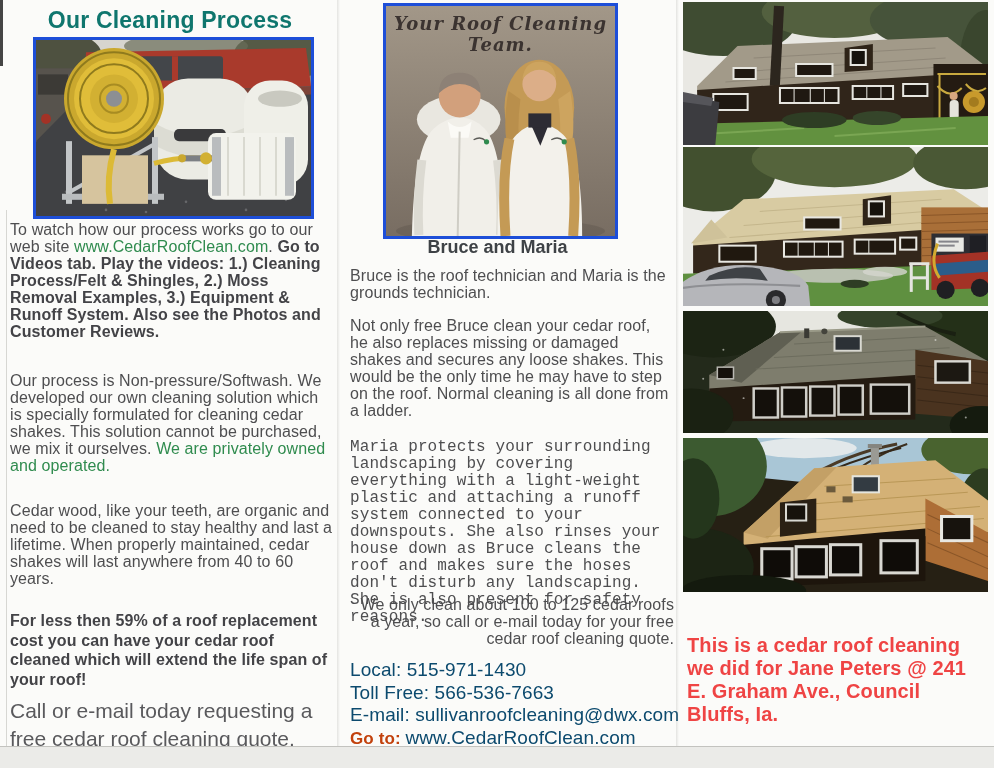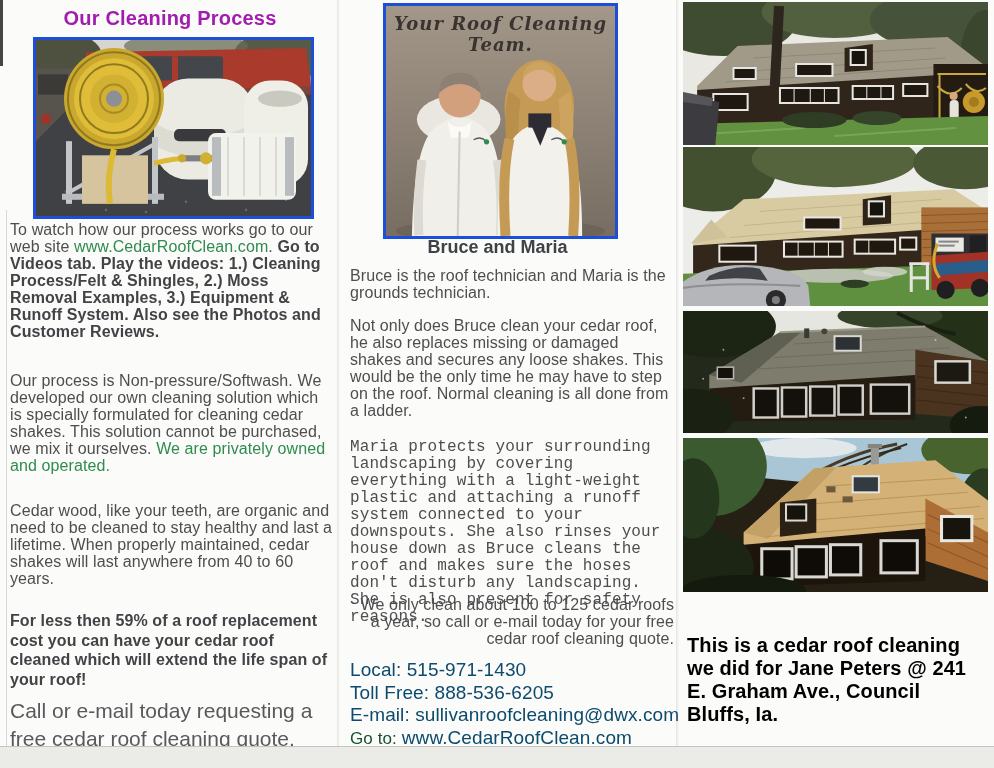--- a/index.html
+++ b/index.html
@@ -2,34 +2,34 @@
 <html><head>
 <meta charset="utf-8">
 <style>
   html,body{margin:0;padding:0;background:#d8d8d4;}
   .page{position:relative;width:994px;height:768px;background:#fbfbf9;overflow:hidden;
         font-family:"Liberation Sans",sans-serif;-webkit-font-smoothing:antialiased;}
   .abs{position:absolute;}
   .body-text{color:#4e4e50;font-size:16px;line-height:17px;letter-spacing:0.1px;}
   .bold-seg{font-weight:bold;color:#434347;}
   .green-seg{color:#2f8b4e;}
-  .panel-title{font-weight:bold;font-size:20px;color:#a21caf;text-align:center;letter-spacing:0.2px;}
+  .panel-title{font-weight:bold;font-size:23px;color:#0f766e;text-align:center;letter-spacing:0.2px;}
   .cta-text{color:#59595c;font-size:21px;line-height:27.5px;}
   .photo{position:absolute;overflow:hidden;border:3px solid #1d4ed8;background:#888;}
   .photo svg{display:block;width:100%;height:100%;}
   .photo-borderless{border:none;}
   .script-overlay{position:absolute;left:0;right:0;top:7px;text-align:center;
         font-family:"DejaVu Serif",serif;font-style:italic;font-weight:bold;
         font-size:18px;color:#3b3330;letter-spacing:1px;}
   .team-caption{font-weight:bold;font-size:18px;color:#3e4246;text-align:center;}
   .contact-block{font-size:19px;line-height:22.5px;letter-spacing:0.1px;}
   .contact-line{white-space:nowrap;}
   .contact-green{color:#0c4a6e;margin-top:18px;}
-  .contact-dark{color:#14532d;font-weight:normal;}
-  .right-caption{font-weight:bold;font-size:20px;line-height:23px;color:#000000;letter-spacing:0.1px;}
+  .contact-dark{color:#c2410c;font-weight:bold;}
+  .right-caption{font-weight:bold;font-size:20px;line-height:23px;color:#ef4444;letter-spacing:0.1px;}
   .bottom-strip{position:absolute;left:0;top:746px;width:994px;height:22px;
         background:#ebebe8;border-top:1px solid #c3c3bf;}
   .crease{position:absolute;top:0;height:746px;width:3px;
         background:linear-gradient(to right,rgba(120,120,115,0.18),rgba(120,120,115,0));}
   .paper-edge-line{position:absolute;left:6px;top:210px;height:536px;width:1px;background:rgba(185,185,180,0.55);}
   .scan-mark{position:absolute;left:0;top:0;width:3px;height:66px;background:#454545;}
 </style>
 </head>
 <body>
 
@@ -143,29 +143,29 @@
       <path d="M166 132 q7 -4 12 1" stroke="#5a5a55" stroke-width="1.4" fill="none"></path>
       <circle cx="179" cy="134" r="2.6" fill="#2f8b4e"></circle>
     </svg>
     <div class="script-overlay">Your Roof Cleaning Team.</div>
   </div>
 
   <div class="abs team-caption" style="left:383px;top:237px;width:229px;">Bruce and Maria</div>
 
   <div class="abs body-text" style="left:350px;top:267px;width:320px;">Bruce is the roof technician and Maria is the grounds technician.</div>
 
-  <div class="abs body-text" style="left:350px;top:317px;width:322px;">Not only does Bruce clean your cedar roof, he also replaces missing or damaged shakes and secures any loose shakes. This would be the only time he may have to step on the roof. Normal cleaning is all done from a ladder.</div>
+  <div class="abs body-text" style="left:350px;top:317px;width:322px;">Not only free Bruce clean your cedar roof, he also replaces missing or damaged shakes and secures any loose shakes. This would be the only time he may have to step on the roof. Normal cleaning is all done from a ladder.</div>
 
   <div class="abs body-text" style="left:350px;top:439px;width:322px;font-family:Liberation Mono, monospace;">Maria protects your surrounding landscaping by covering everything with a light-weight plastic and attaching a runoff system connected to your downspouts. She also rinses your house down as Bruce cleans the roof and makes sure the hoses don't disturb any landscaping.  She is also present for safety reasons.</div>
 
   <div class="abs body-text" style="left:352px;top:596px;width:322px;text-align:right;">We only clean about 100 to 125 cedar roofs a year, so call or e-mail today for your free cedar roof cleaning quote.</div>
 
   <div class="abs contact-block" style="left:350px;top:659px;width:330px;">
     <div class="contact-line"><span class="contact-green">Local: </span><span class="contact-green">515-971-1430</span></div>
-    <div class="contact-line"><span class="contact-green">Toll Free: </span><span class="contact-green">888-536-6205</span></div>
+    <div class="contact-line"><span class="contact-green">Toll Free: </span><span class="contact-green">566-536-7663</span></div>
     <div class="contact-line"><span class="contact-green">E-mail: </span><span class="contact-green">sullivanroofcleaning@dwx.com</span></div>
     <div class="contact-line"><span class="contact-dark" style="font-size:17px;">Go to: </span><span class="contact-green">www.CedarRoofClean.com</span></div>
   </div>
 
   <div class="photo photo-borderless" style="left:683px;top:2px;width:305px;height:143px;">
     <svg viewBox="0 0 302 143" preserveAspectRatio="none">
       <rect width="302" height="143" fill="#e9e8e3"></rect>
       <ellipse cx="40" cy="20" rx="72" ry="34" fill="#3f4c32"></ellipse>
       <ellipse cx="150" cy="10" rx="72" ry="26" fill="#53603f"></ellipse>
       <ellipse cx="255" cy="18" rx="70" ry="30" fill="#46533a"></ellipse>

